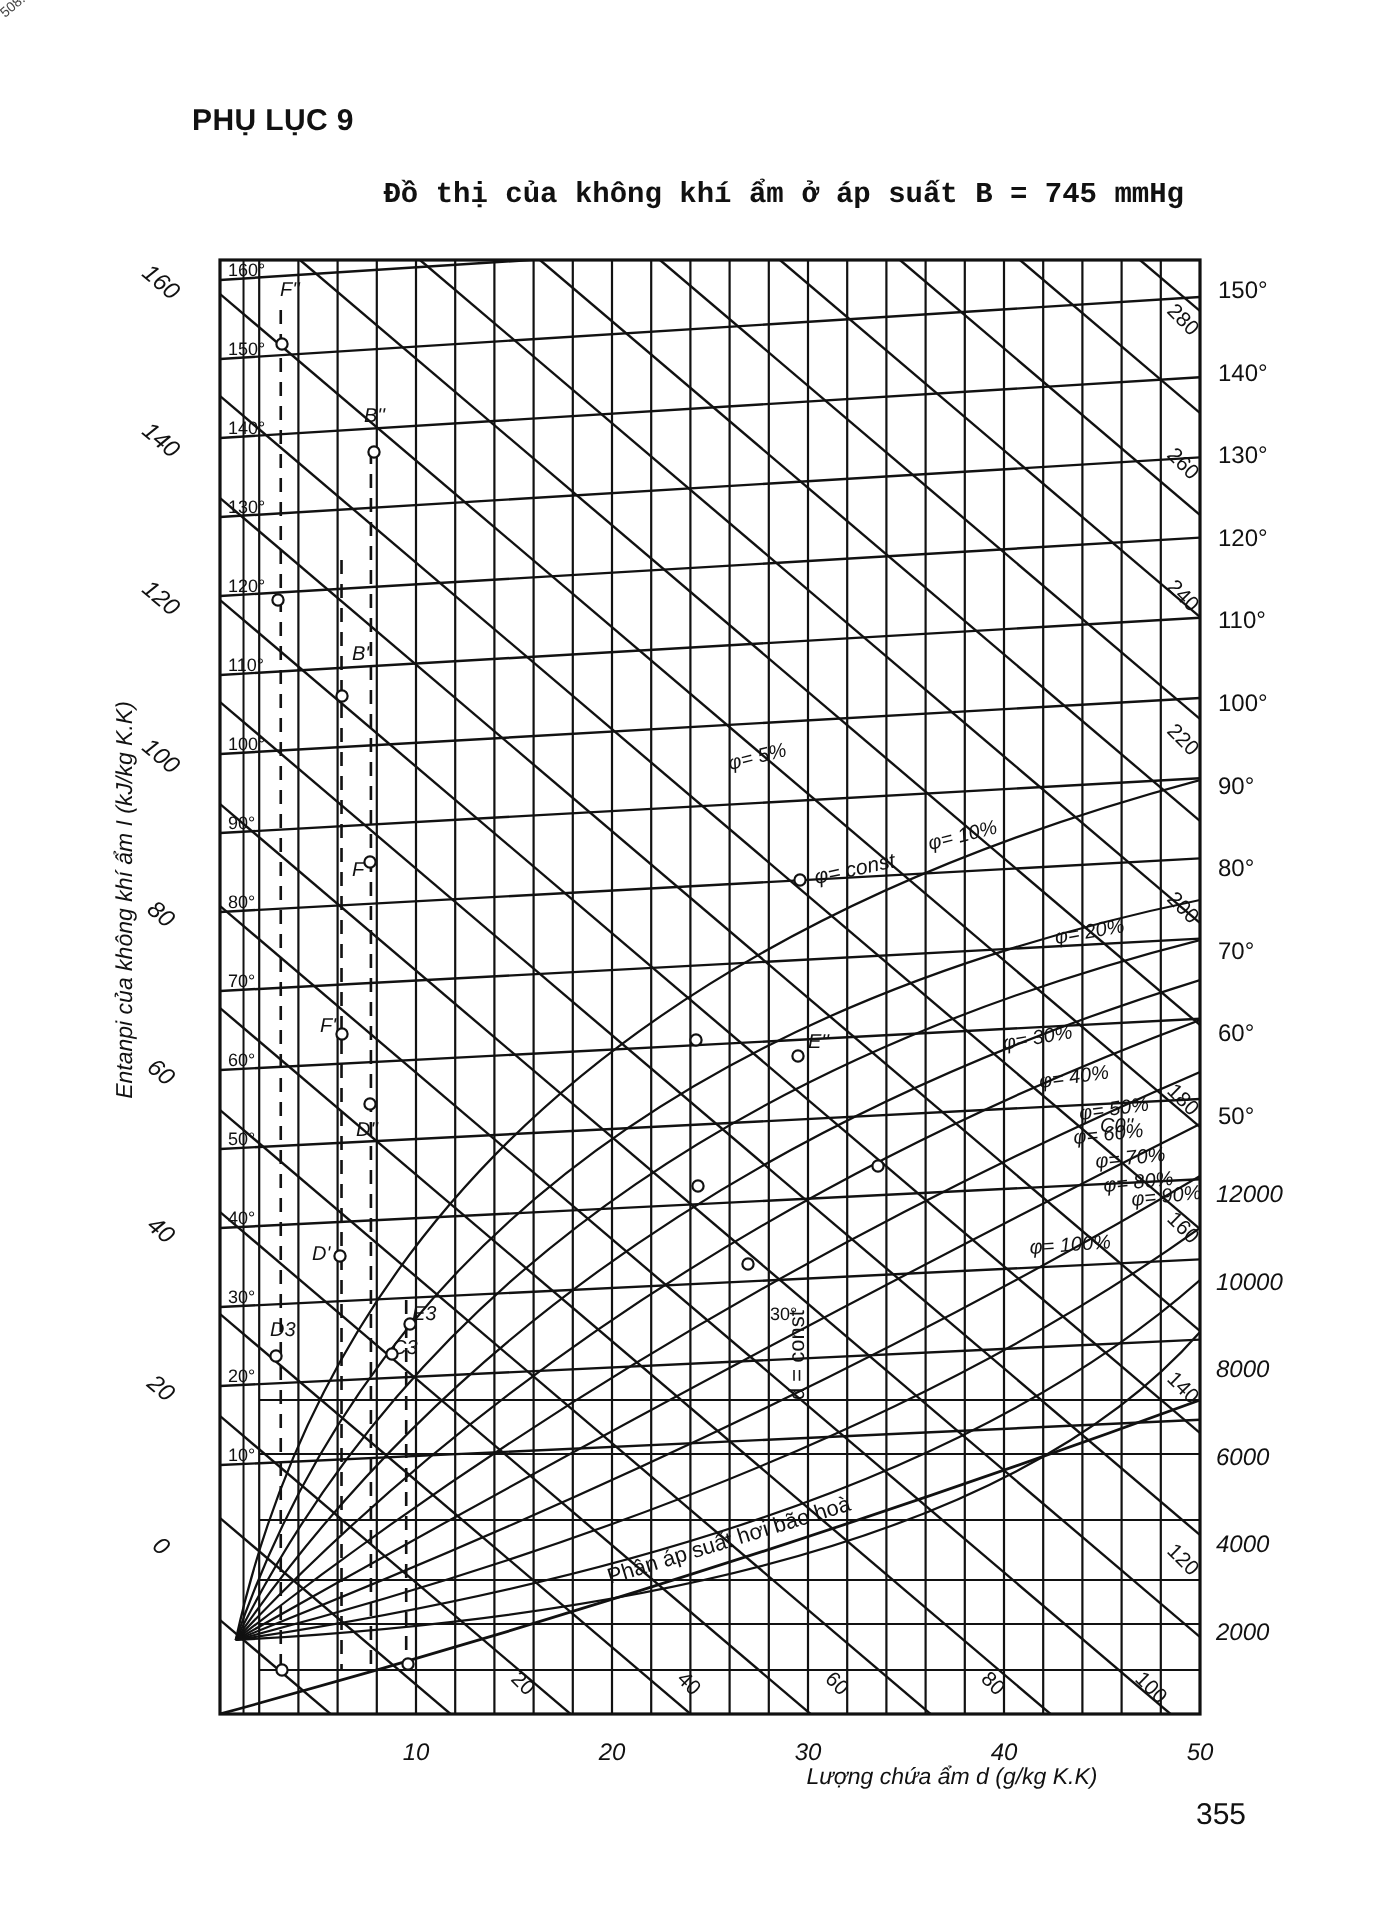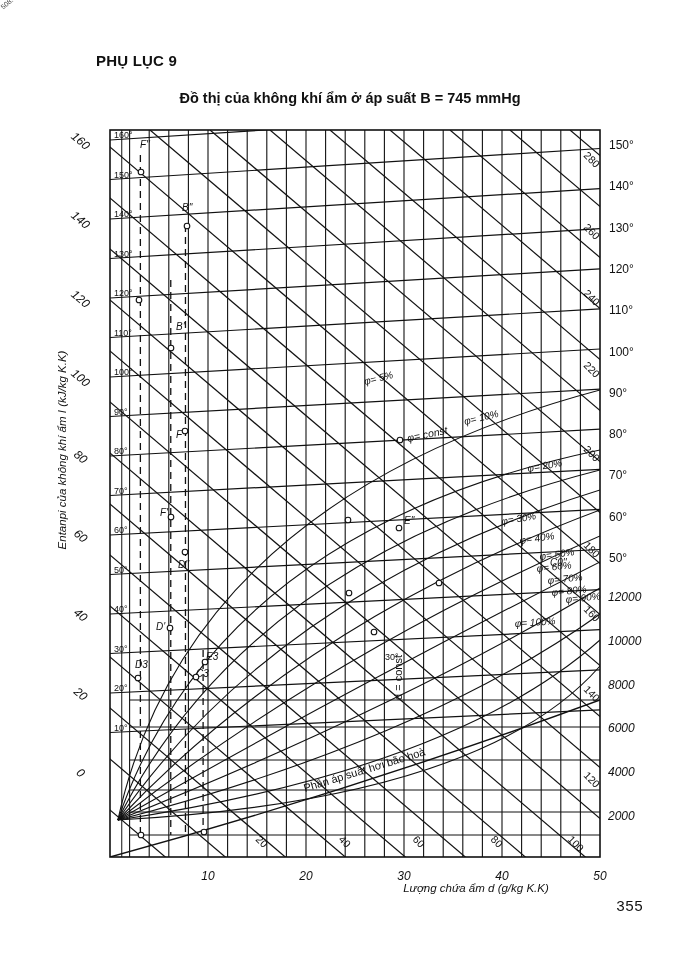--- a/index.html
+++ b/index.html
@@ -1,19 +1,19 @@
 <!DOCTYPE html>
 <html><head>
 <meta charset="utf-8">
 <style>
   html, body { margin:0; padding:0; background:#fff; }
   body { width:700px; height:960px; position:relative; overflow:hidden; font-family:"Liberation Sans", sans-serif; color:#111; }
   .appendix { position:absolute; left:48px; top:52px; font-weight:bold; font-size:15px; letter-spacing:0.2px;margin-left:48px; }
-  .title { position:absolute; left:0; width:700px; top:90px; text-align:center; font-family:Liberation Sans, sans-serif; font-weight:bold; font-size:14.5px; }
-  .page-num { position:absolute; left:616px; top:899px; font-family:Liberation Mono, monospace; font-size:15px; }
+  .title { position:absolute; left:0; width:592px; top:90px; text-align:right; font-family:Liberation Mono, monospace; font-weight:bold; font-size:14.5px; }
+  .page-num { position:absolute; left:598px; top:899px; font-family:Liberation Sans, sans-serif; font-size:15px; }
   .corner-mark { position:absolute; left:0; top:0; font-size:7px; transform:rotate(-40deg); color:#444; }
   svg { position:absolute; left:0; top:0; }
   svg text { font-family:"Liberation Sans", sans-serif; fill:#111; }
 </style>
 </head>
 <body>
 
 <div class="corner-mark">508.</div>
 <div class="appendix">PHỤ LỤC 9</div>
 <div class="title">Đồ thị của không khí ẩm ở áp suất B = 745 mmHg</div>

